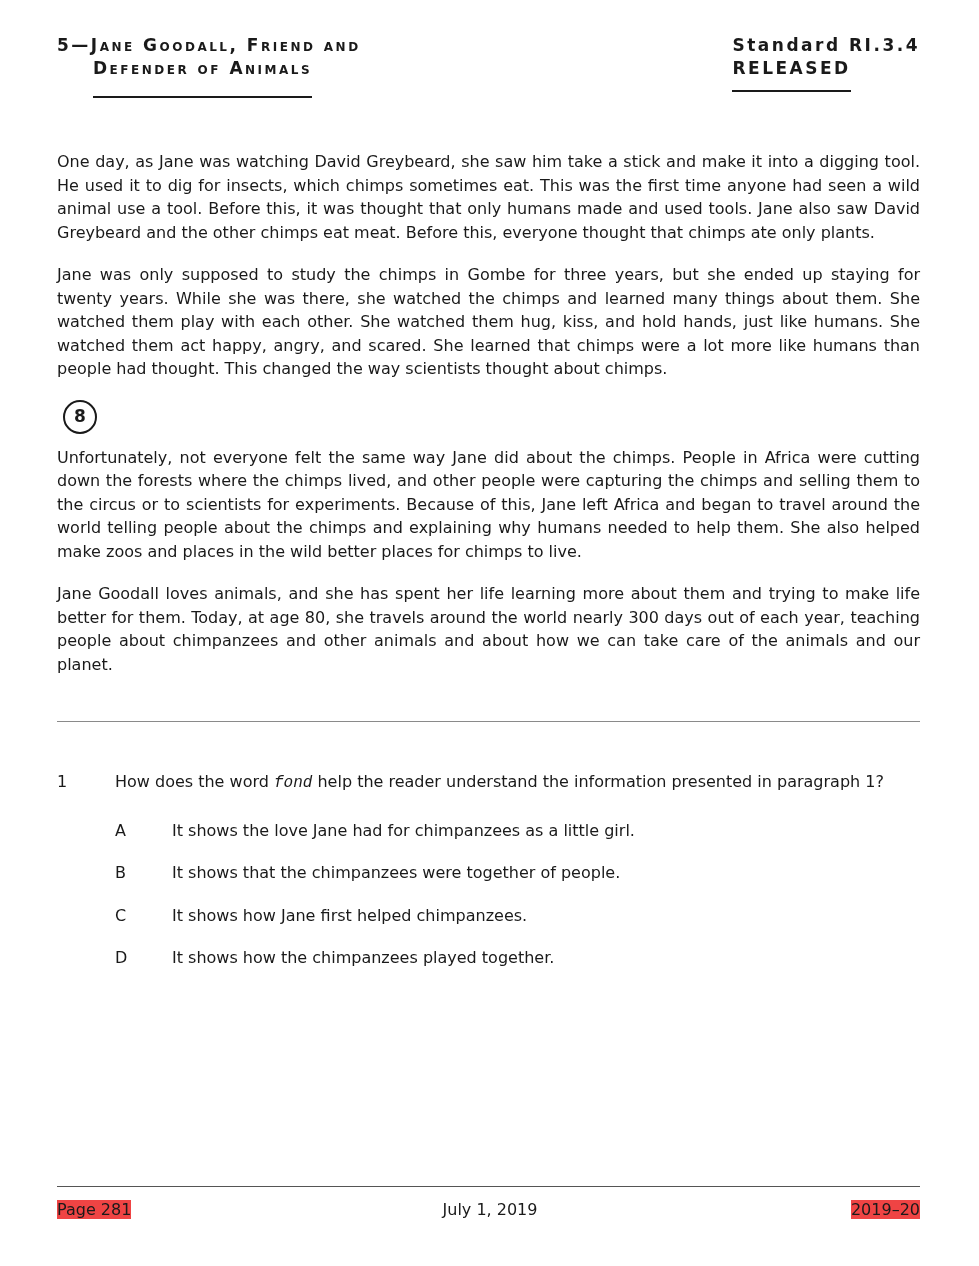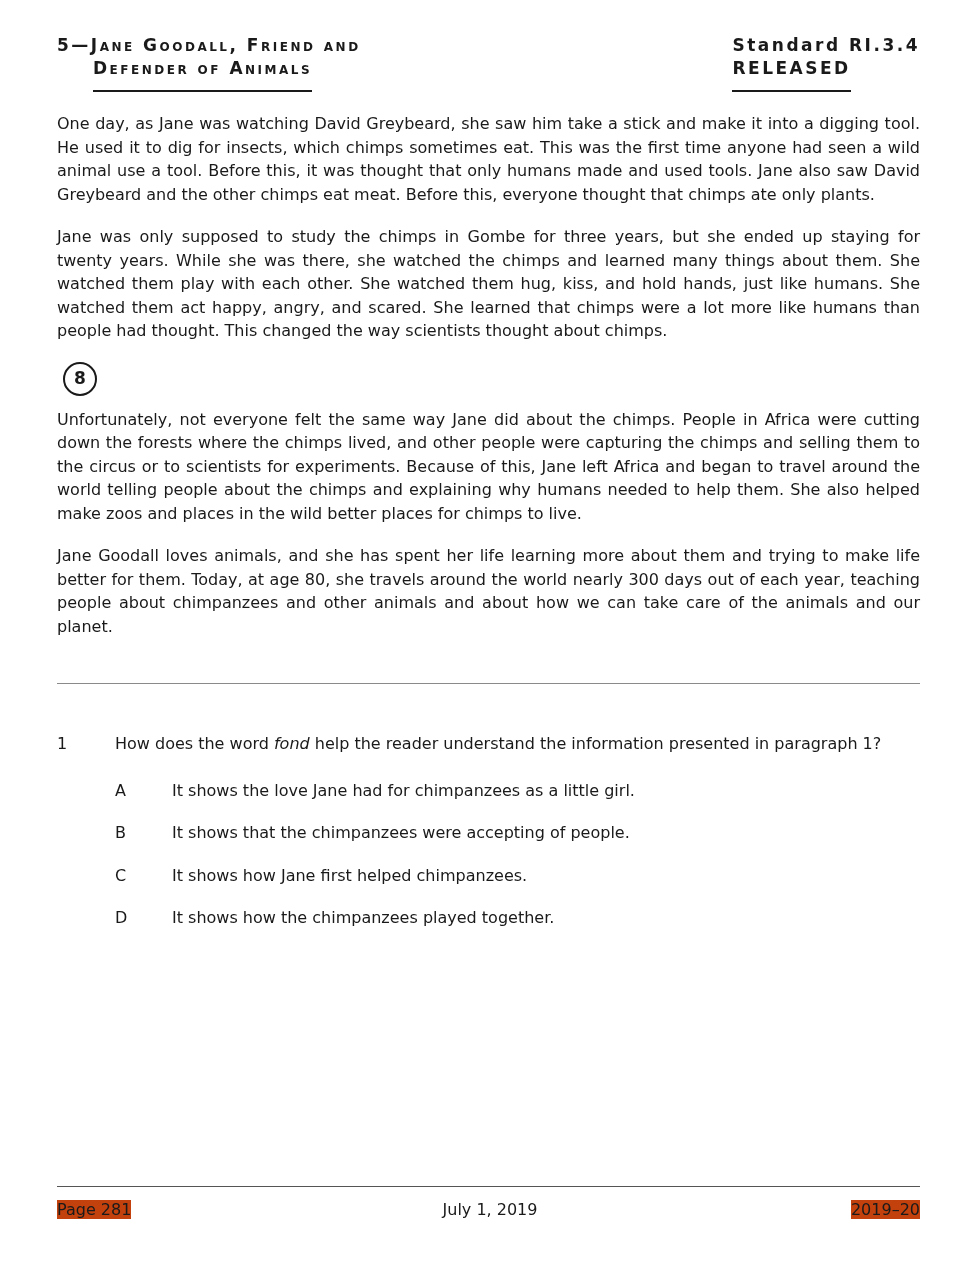--- a/index.html
+++ b/index.html
@@ -29,38 +29,38 @@
     font-weight: bold;
     font-variant: small-caps;
     letter-spacing: 2.5px;
     font-size: 17px;
     line-height: 23px;
   }
   .header-left .line2 {
     margin-left: 36px;
     display: inline-block;
     border-bottom: 2px solid #1a1a1a;
-    padding-bottom: 10px;
+    padding-bottom: 16px;
   }
   .header-right {
     text-align: left;
     font-weight: bold;
     font-size: 17px;
     letter-spacing: 2.5px;
     line-height: 23px;
   }
   .header-right .line2 {
     display: inline-block;
     border-bottom: 2px solid #1a1a1a;
     padding-bottom: 10px;
   }
 
   
   .passage {
-    margin-top: 20px;
+    margin-top: 52px;
     font-size: 16px;
     line-height: 23.5px;
   }
   .passage p {
     margin: 0 0 19px 0;
     text-align: justify;
   }
   .para-marker {
     width: 34px;
     height: 34px;
@@ -91,21 +91,21 @@
     display: flex;
     align-items: flex-start;
   }
   .q-num {
     width: 58px;
     flex: 0 0 58px;
   }
   .q-text {
     flex: 1;
   }
-  .q-text .italic { font-style: italic; }
+  .q-text .italic { font-style: italic; font-family: Liberation Mono, monospace; }
   .options {
     margin-top: 23px;
   }
   .opt-row {
     display: flex;
     align-items: flex-start;
     margin: 0 0 19px 58px;
   }
   .opt-letter {
     width: 57px;
@@ -125,21 +125,21 @@
     justify-content: space-between;
     align-items: baseline;
     font-size: 16px;
   }
   .footer .center {
     position: absolute;
     left: 3px;
     right: 0;
     text-align: center;
   }
-  .footer .left, .footer .right { position: relative; z-index: 1; background: #c2410c; }
+  .footer .left, .footer .right { position: relative; z-index: 1; background: #ef4444; }
 </style>
 </head>
 <body>
 
 <div class="page">
 
   <div class="header">
     <div class="header-left">
       <span class="line1">5—Jane Goodall, Friend and</span><br>
       <span class="line2">Defender of Animals</span>
@@ -168,21 +168,21 @@
       </div>
     </div>
 
     <div class="options">
       <div class="opt-row">
         <div class="opt-letter">A</div>
         <div class="opt-text">It shows the love Jane had for chimpanzees as a little girl.</div>
       </div>
       <div class="opt-row">
         <div class="opt-letter">B</div>
-        <div class="opt-text">It shows that the chimpanzees were accepting of people.</div>
+        <div class="opt-text">It shows that the chimpanzees were together of people.</div>
       </div>
       <div class="opt-row">
         <div class="opt-letter">C</div>
         <div class="opt-text">It shows how Jane first helped chimpanzees.</div>
       </div>
       <div class="opt-row">
         <div class="opt-letter">D</div>
         <div class="opt-text">It shows how the chimpanzees played together.</div>
       </div>
     </div>

